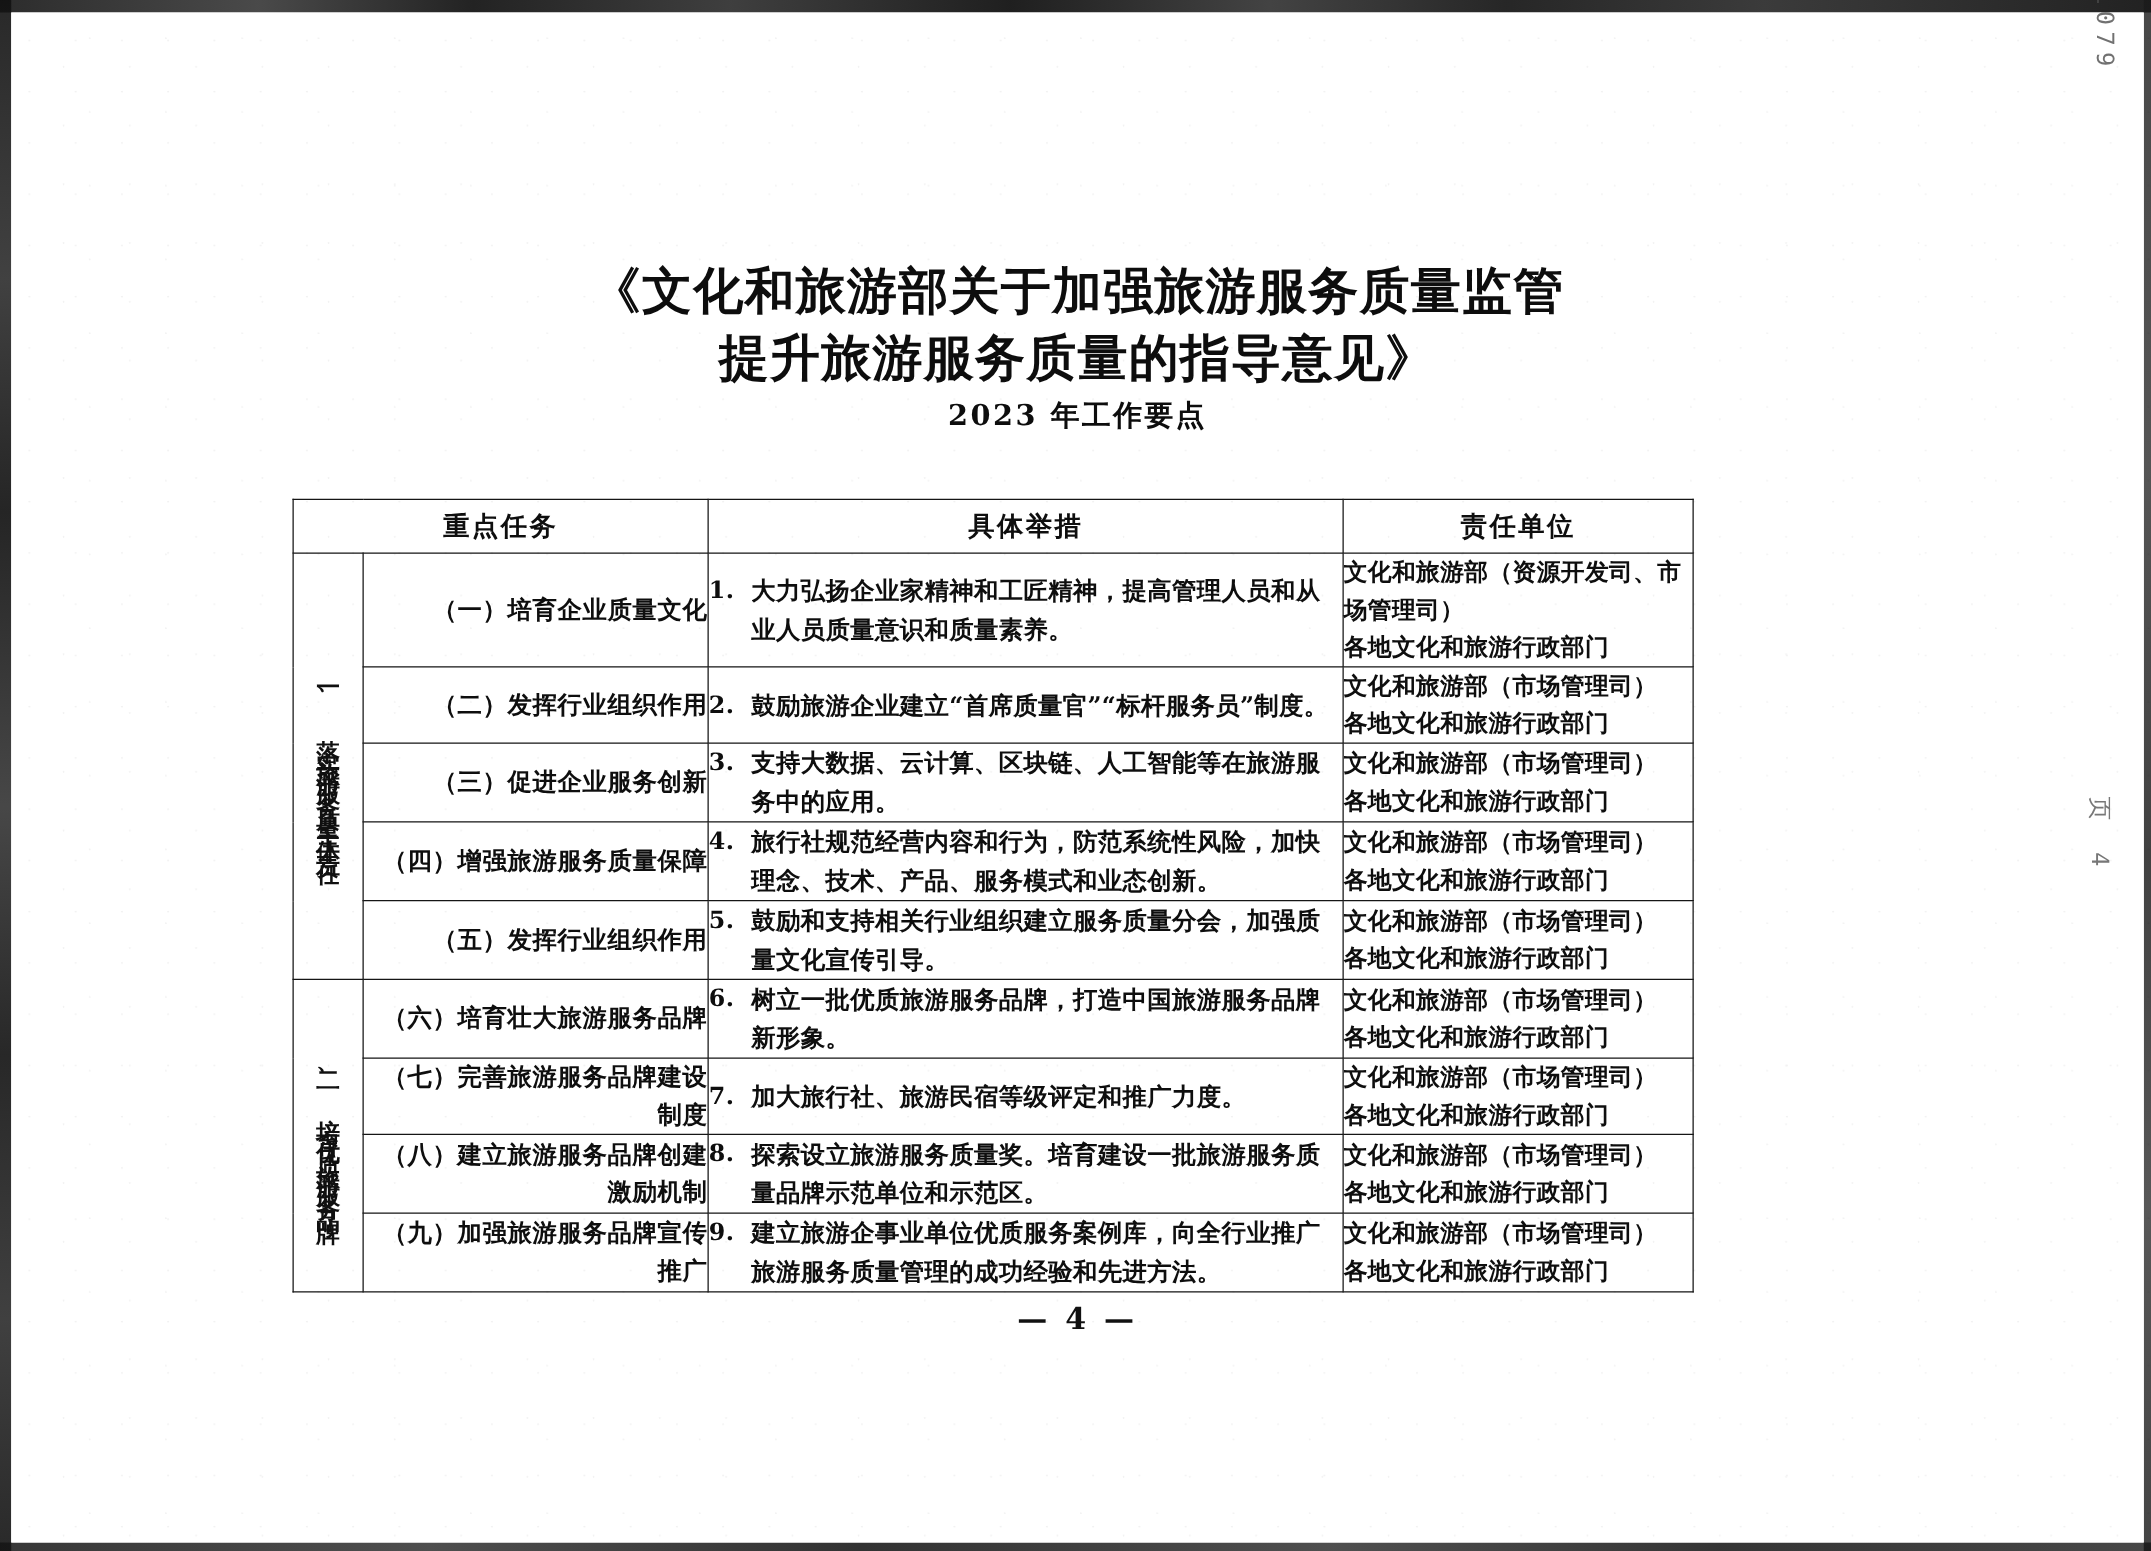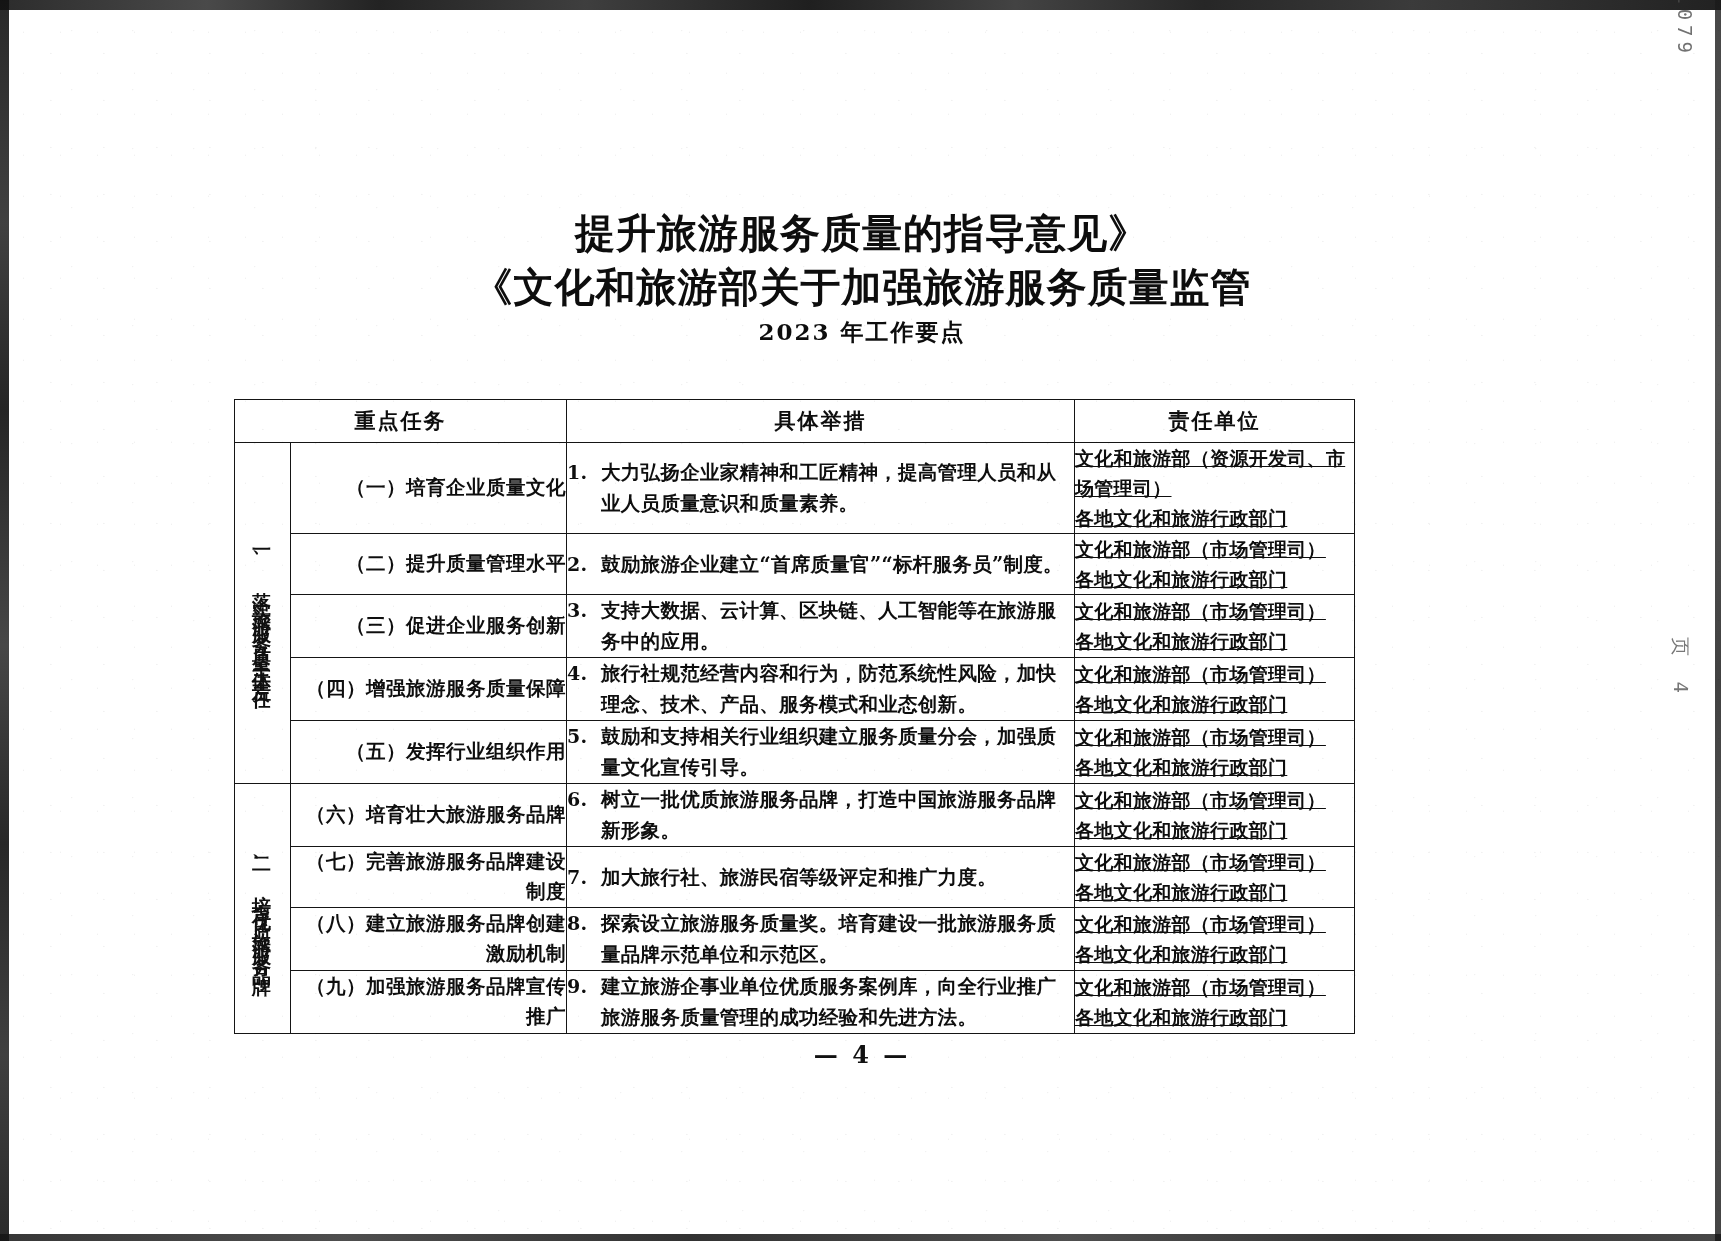--- a/index.html
+++ b/index.html
@@ -177,21 +177,21 @@
     font-size: 19px;
   }
   .meas-txt { flex: 1 1 auto; }
   td.resp-cell {
     font-size: 19px;
     line-height: 30px;
     padding: 8px 6px 8px 10px;
     font-weight: bold;
     letter-spacing: .3px;
   }
-  .resp-ln { display: block; white-space: nowrap; text-decoration: underline; }
+  .resp-ln { display: block; white-space: nowrap; }
 
   .page-number {
     position: absolute;
     left: 0; right: 0;
     top: 1030px;
     text-align: center;
     font-family: "DejaVu Serif", "Liberation Serif", serif;
     font-size: 24px;
     font-weight: bold;
     letter-spacing: 3px;
@@ -221,22 +221,22 @@
   <div class="scan-edge-left"></div>
   <div class="scan-edge-bottom"></div>
   <div class="scan-edge-right"></div>
 
   <div class="sheet">
 
     <div class="fax-header">023  3月  17  15:20  市场管理司质量处  01059881079</div>
     <div class="fax-page">页 4</div>
 
     <div class="doc-title">
+      <span class="ln">《文化和旅游部关于加强旅游服务质量监管</span>
       <span class="ln">提升旅游服务质量的指导意见》</span>
-      <span class="ln">《文化和旅游部关于加强旅游服务质量监管</span>
     </div>
 
     <div class="doc-subtitle">2023 年工作要点</div>
 
     <div class="tbl-wrap">
       <table class="worktable">
         <colgroup>
           <col class="col-sec">
           <col class="col-task">
           <col class="col-meas">
@@ -259,21 +259,21 @@
                   <span class="meas-txt">大力弘扬企业家精神和工匠精神，提高管理人员和从业人员质量意识和质量素养。</span>
                 </div>
               </td>
               <td class="resp-cell">
                 <span class="resp-ln">文化和旅游部（资源开发司、市</span>
                 <span class="resp-ln">场管理司）</span>
                 <span class="resp-ln">各地文化和旅游行政部门</span>
               </td>
             </tr>
             <tr>
-              <td class="task-cell">（二）提升质量管理水平</td>
+              <td class="task-cell">（二）发挥行业组织作用</td>
               <td class="meas-cell">
                 <div class="meas-row">
                   <span class="meas-num">2.</span>
                   <span class="meas-txt">鼓励旅游企业建立“首席质量官”“标杆服务员”制度。</span>
                 </div>
               </td>
               <td class="resp-cell">
                 <span class="resp-ln">文化和旅游部（市场管理司）</span>
                 <span class="resp-ln">各地文化和旅游行政部门</span>
               </td>

